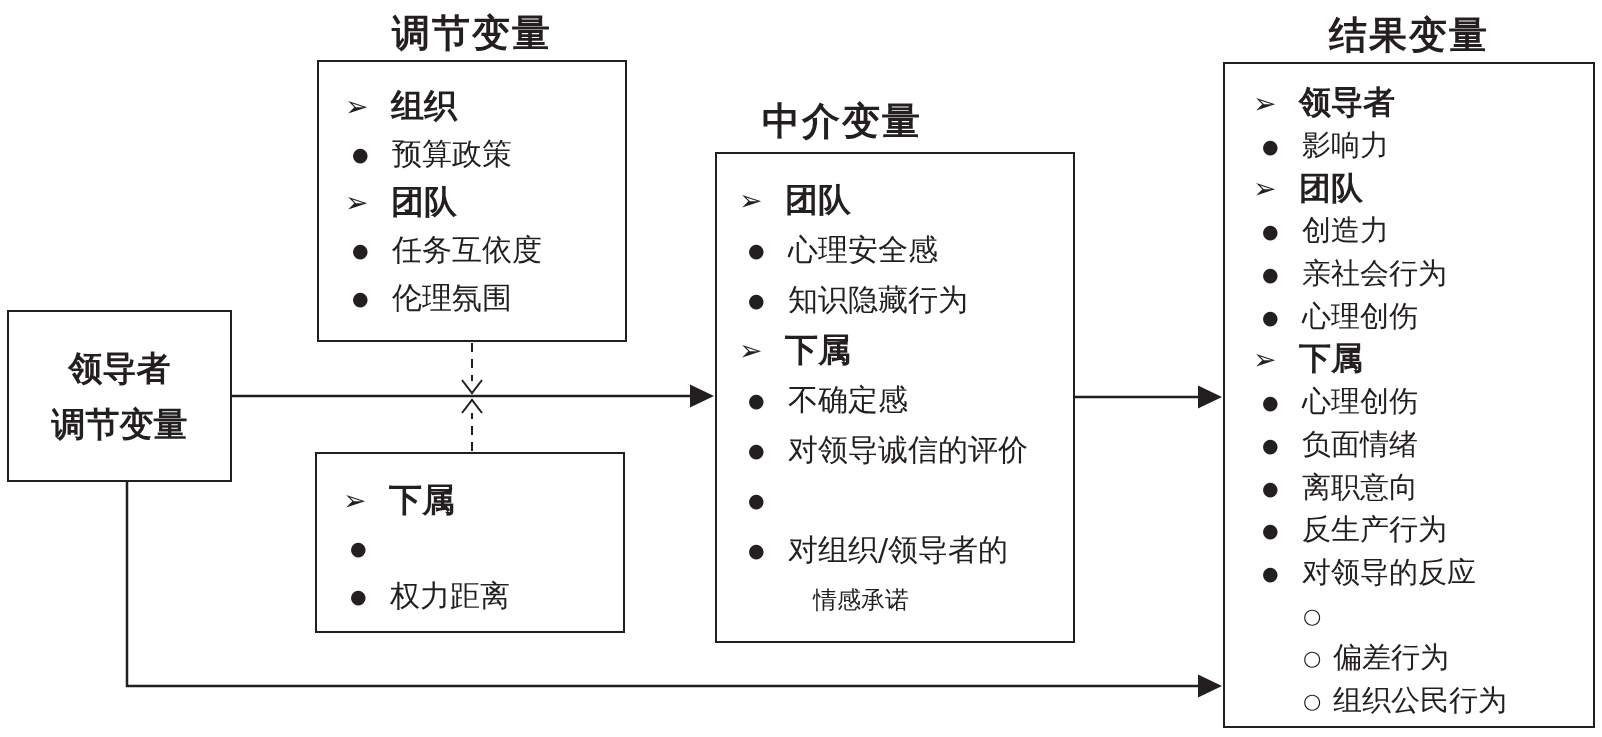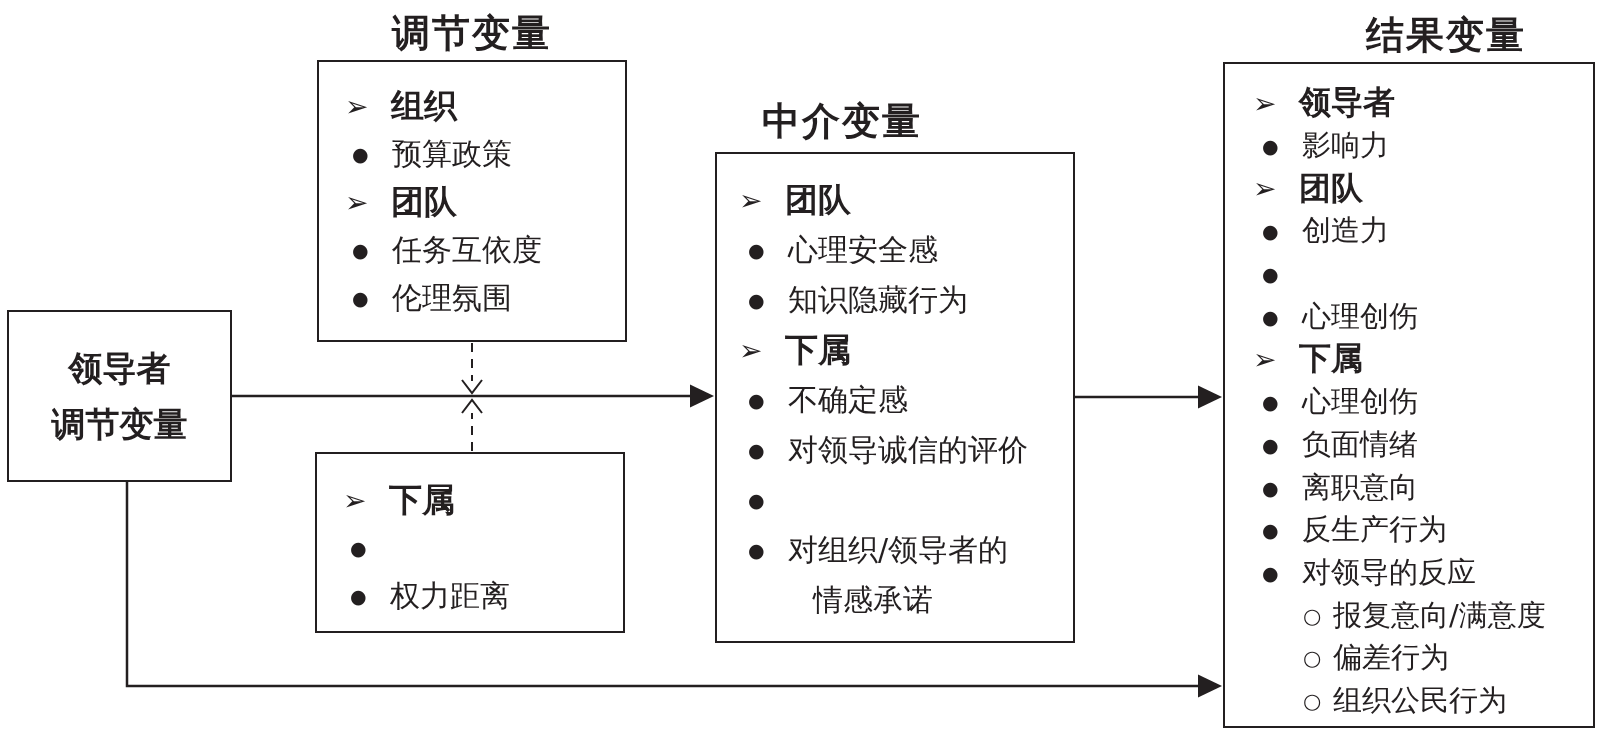--- a/index.html
+++ b/index.html
@@ -50,38 +50,38 @@
   
   #mod-lower{left:315px;top:452px;width:310px;height:181px;padding:22px 0 0 24px;}
   #mod-lower .row{height:48px;}
   #mod-lower .row.header{font-size:33px;}
   #mod-lower .row.bullet{font-size:30px;padding-left:6px;}
   
   #mediator{left:715px;top:152px;width:360px;height:491px;padding:21px 0 0 20px;}
   #mediator .row{height:50px;}
   #mediator .row.header{font-size:33px;}
   #mediator .row.bullet{font-size:30px;padding-left:8px;}
-  #mediator .row.wrap{font-size:30px;padding-left:76px;}
+  #mediator .row.wrap{font-size:24px;padding-left:76px;}
   
   #outcome{left:1223px;top:62px;width:372px;height:666px;padding:18px 0 0 26px;}
   #outcome .row{height:42.7px;}
   #outcome .row.header{font-size:32px;}
   #outcome .row.bullet{font-size:29px;padding-left:8px;}
   #outcome .row.sub{font-size:29px;padding-left:52px;}
   
   #connectors{position:absolute;left:0;top:0;pointer-events:none;}
 </style>
 </head>
 <body>
 
 <div id="canvas">
 
   <div class="group-title" style="left:472px;top:8px;">调节变量</div>
   <div class="group-title" style="left:842px;top:96px;">中介变量</div>
-  <div class="group-title" style="left:1409px;top:10px;margin-left:37px;">结果变量</div>
+  <div class="group-title" style="left:1409px;top:10px;">结果变量</div>
 
   <div class="box" id="antecedent">
     <div class="ant-line">领导者</div>
     <div class="ant-line">调节变量</div>
   </div>
 
   <div class="box list" id="mod-upper">
     <div class="row header">
       <span class="mk">➢</span>
       <span>组织</span>
@@ -167,20 +167,21 @@
     <div class="row header">
       <span class="mk">➢</span>
       <span>团队</span>
     </div>
     <div class="row bullet">
       <span class="mk">●</span>
       <span>创造力</span>
     </div>
     <div class="row bullet">
       <span class="mk">●</span>
+      <span>亲社会行为</span>
     </div>
     <div class="row bullet">
       <span class="mk">●</span>
       <span>心理创伤</span>
     </div>
     <div class="row header">
       <span class="mk">➢</span>
       <span>下属</span>
     </div>
     <div class="row bullet">
@@ -198,21 +199,20 @@
     <div class="row bullet">
       <span class="mk">●</span>
       <span>反生产行为</span>
     </div>
     <div class="row bullet">
       <span class="mk">●</span>
       <span>对领导的反应</span>
     </div>
     <div class="row sub">
       <span class="mk">○</span>
-      <span>报复意向/满意度</span>
     </div>
     <div class="row sub">
       <span class="mk">○</span>
       <span>偏差行为</span>
     </div>
     <div class="row sub">
       <span class="mk">○</span>
       <span>组织公民行为</span>
     </div>
   </div>

